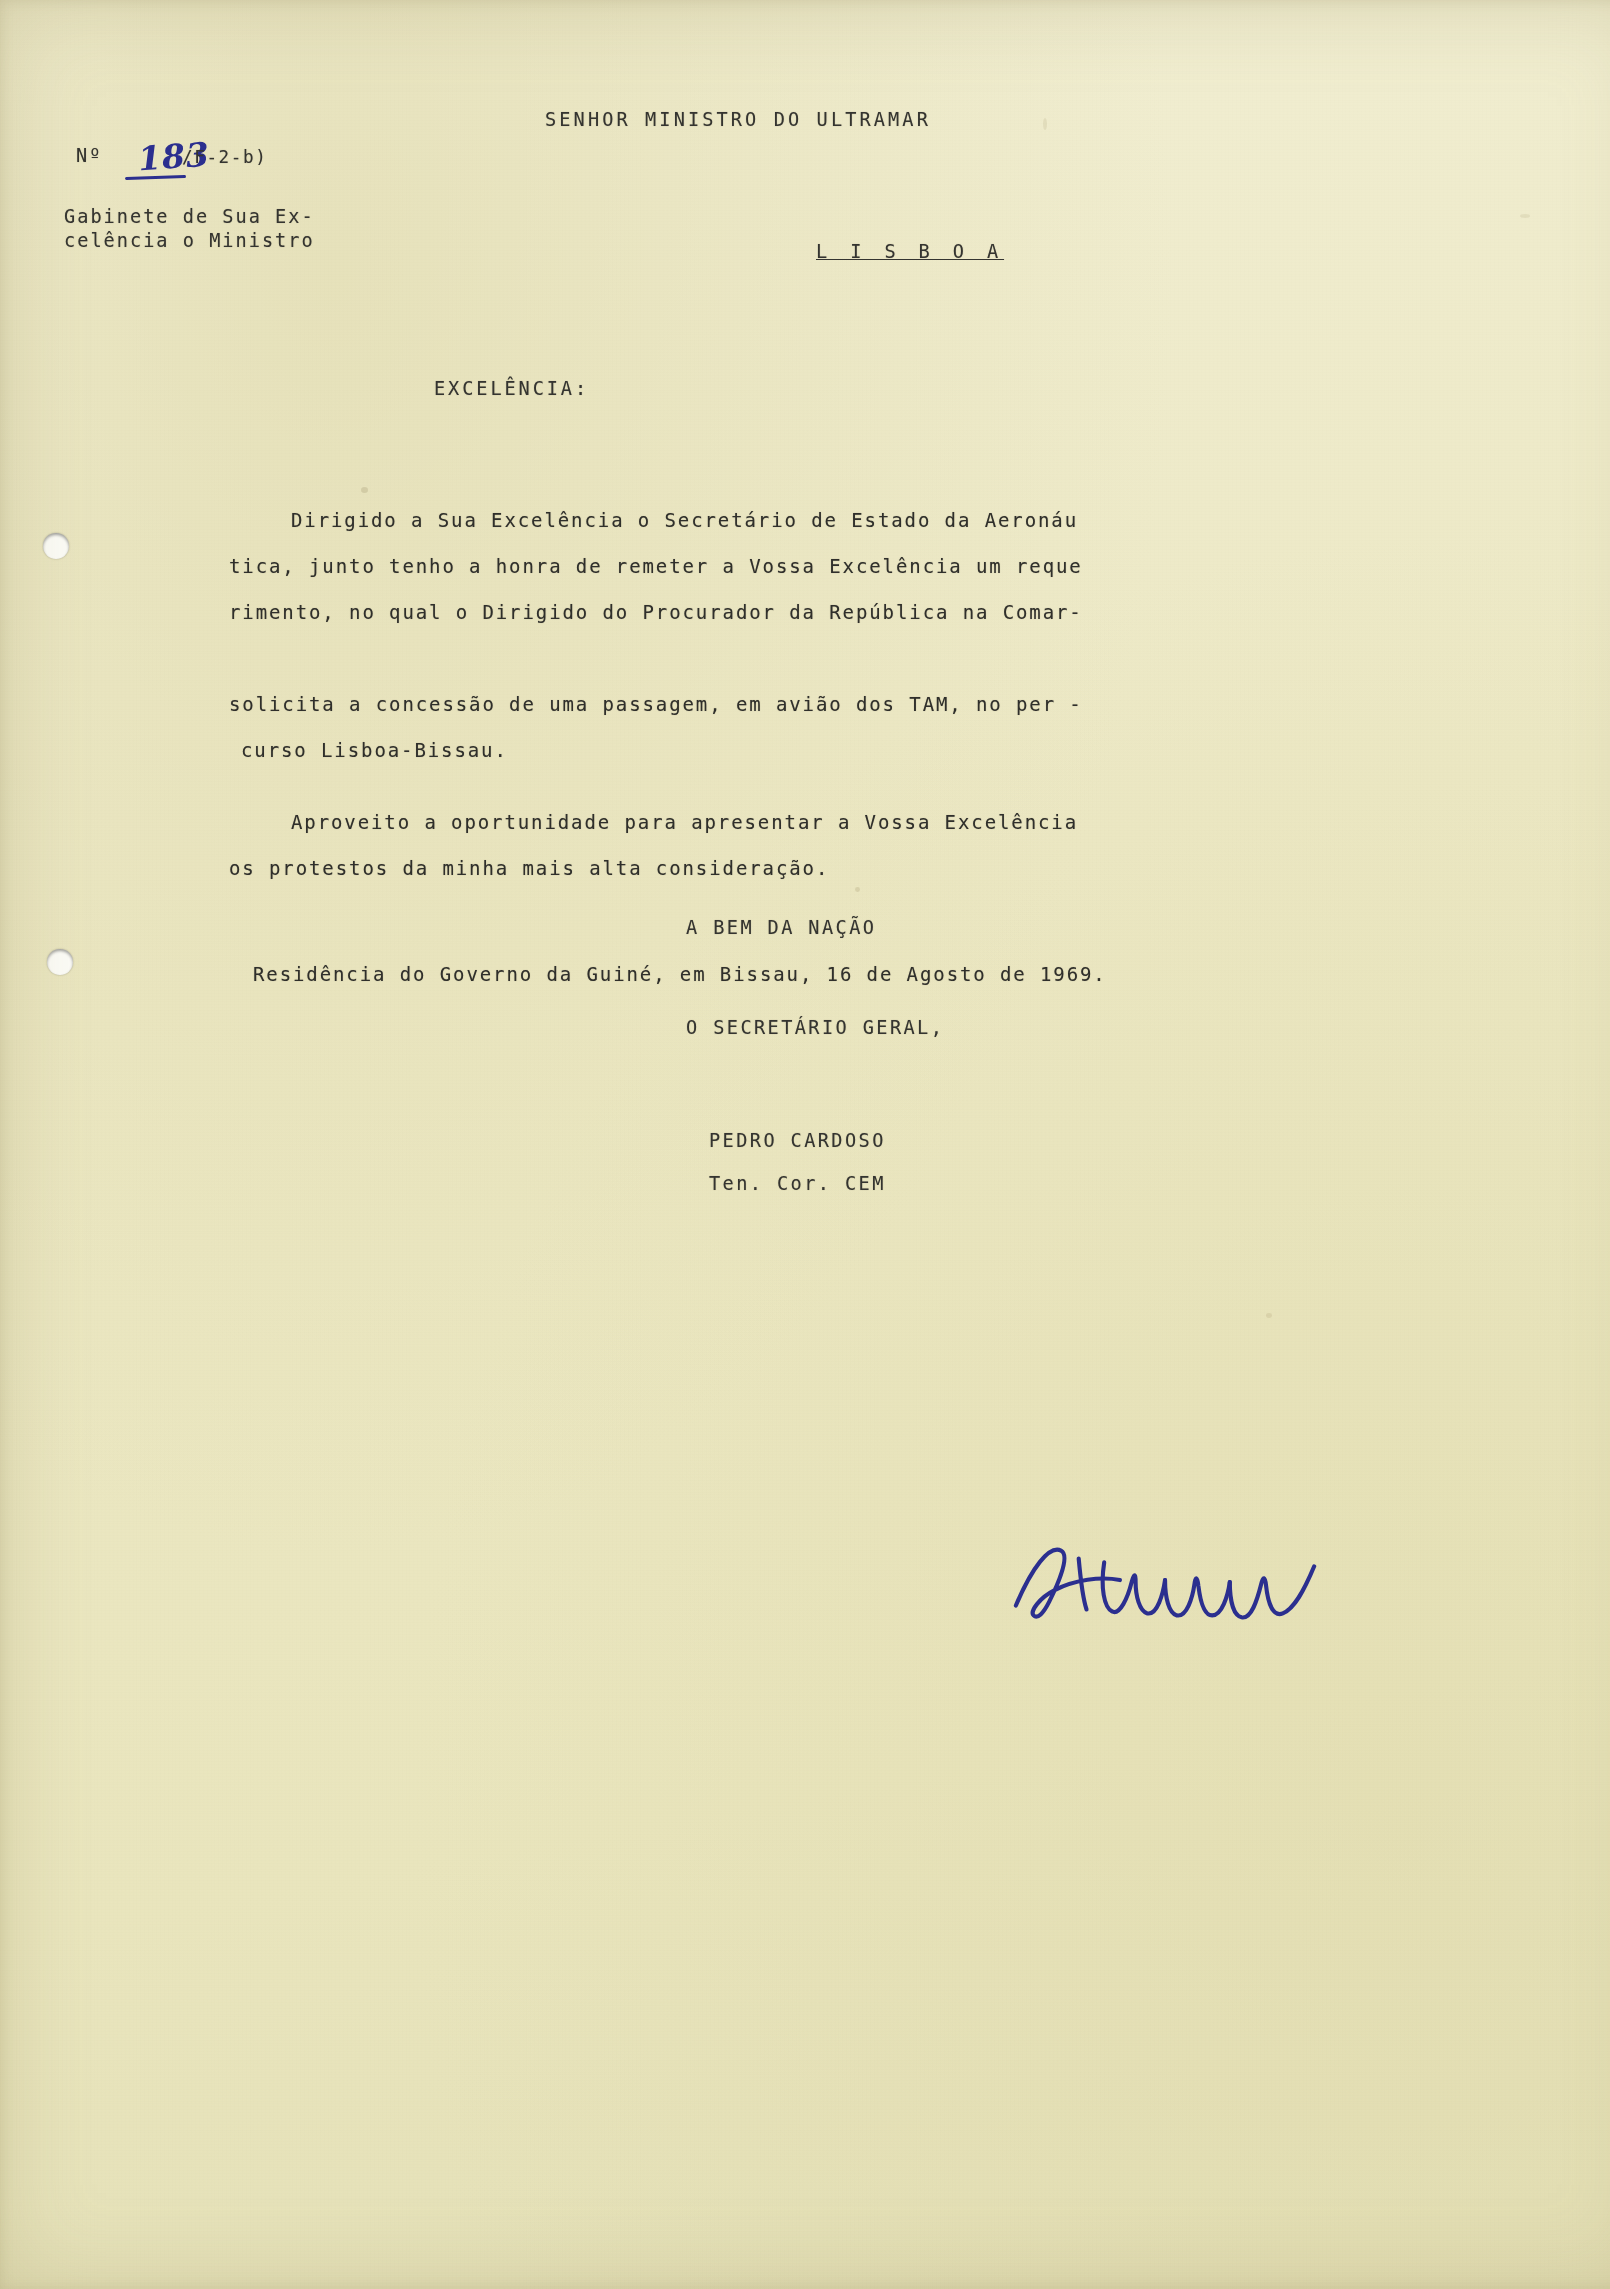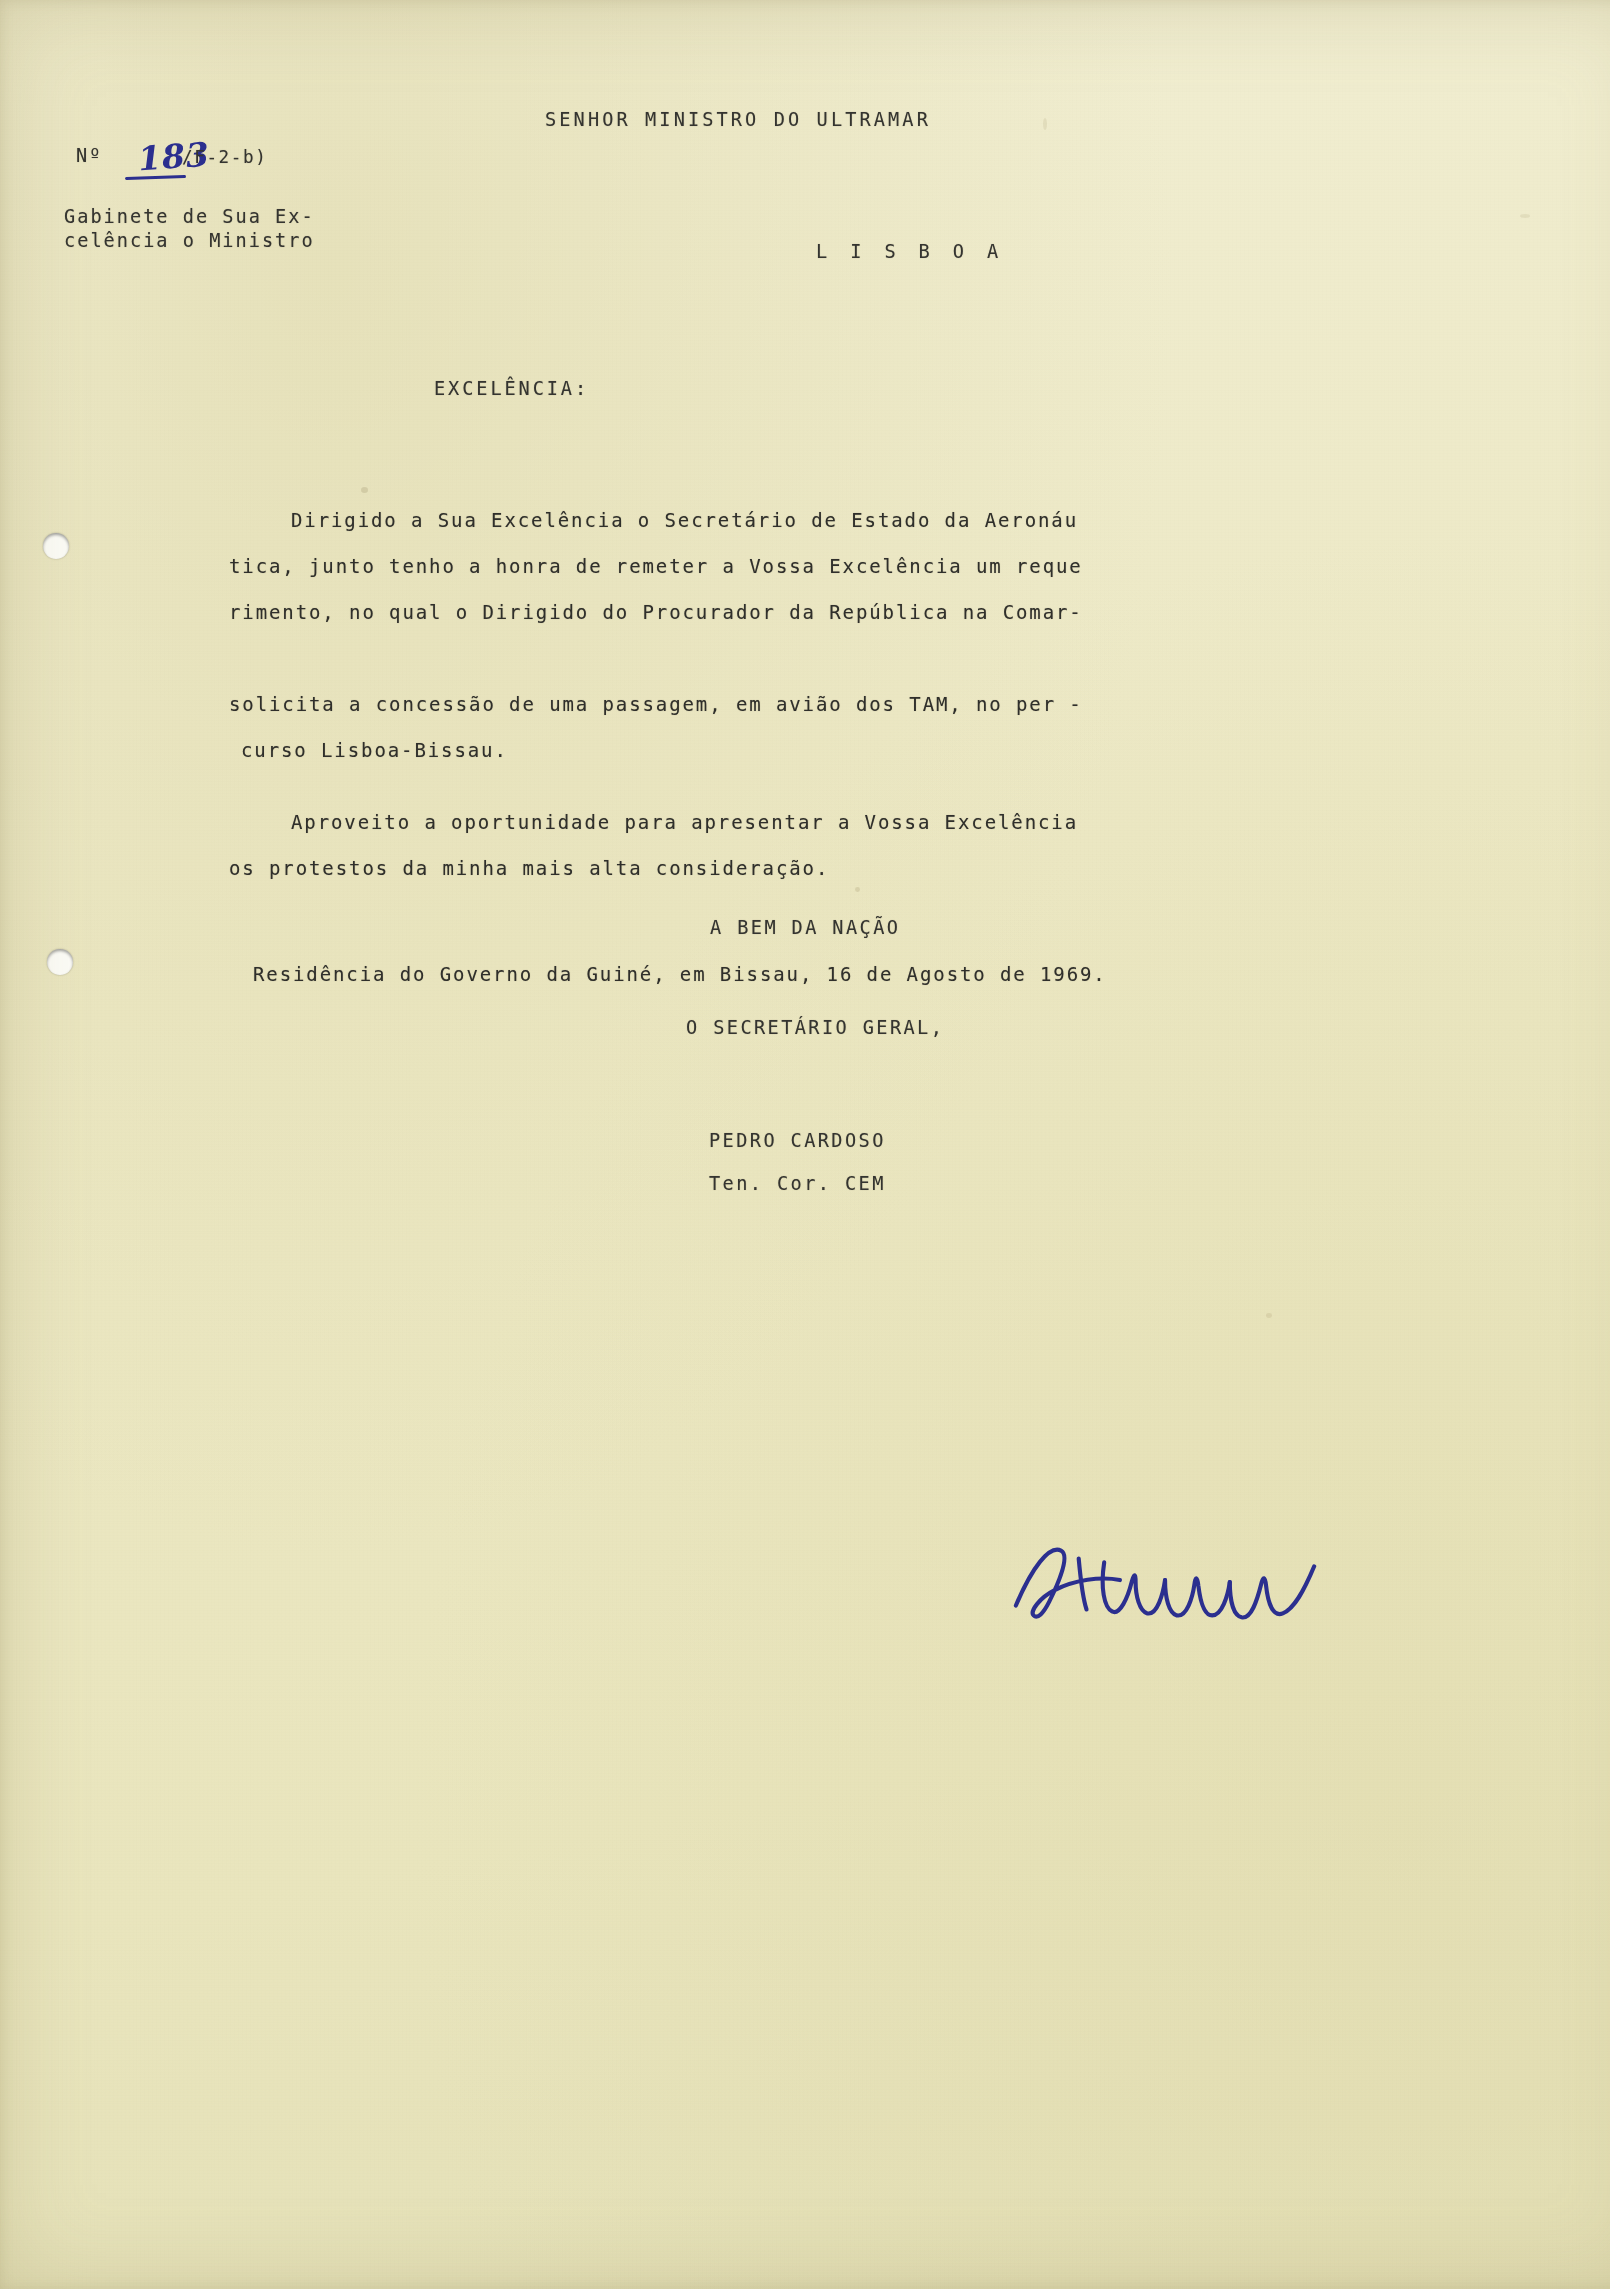--- a/index.html
+++ b/index.html
@@ -57,21 +57,21 @@
     color: #343430;
     text-shadow: 0 0 1px rgba(60,55,40,0.35);
   }
   .tx.small { font-size: 17.6px; letter-spacing: 1.6px; }
   .tx.head { letter-spacing: 3.1px; }
   .tx.body {
     font-size: 19px;
     letter-spacing: 1.9px;
     color: #2f2f2b;
   }
-  .u { }
+  .u { text-decoration: underline; }
 
   .handwriting {
     position: absolute;
     font-family: "DejaVu Serif", "Liberation Serif", serif;
     color: #2b2f8f;
     font-style: italic;
     font-weight: 700;
   }
   #doc-number-hand {
     left: 138px;
@@ -130,21 +130,21 @@
 
   <div class="tx body" style="left:291px; top:511px;">Dirigido a Sua Excelência o Secretário de Estado da Aeronáu</div>
   <div class="tx body" style="left:229px; top:557px;">tica, junto tenho a honra de remeter a Vossa Excelência um reque</div>
   <div class="tx body" style="left:229px; top:603px;">rimento, no qual o Dirigido do Procurador da República na Comar-</div>
   <div class="tx body" style="left:229px; top:695px;">solicita a concessão de uma passagem, em avião dos TAM, no per -</div>
   <div class="tx body" style="left:241px; top:741px;">curso Lisboa-Bissau.</div>
 
   <div class="tx body" style="left:291px; top:813px;">Aproveito a oportunidade para apresentar a Vossa Excelência</div>
   <div class="tx body" style="left:229px; top:859px;">os protestos da minha mais alta consideração.</div>
 
-  <div class="tx" style="left:686px; top:919px; letter-spacing:2.4px;margin-left:24px;">A BEM DA NAÇÃO</div>
+  <div class="tx" style="left:686px; top:919px; letter-spacing:2.4px;">A BEM DA NAÇÃO</div>
 
   <div class="tx body" style="left:253px; top:965px;">Residência do Governo da Guiné, em Bissau, 16 de Agosto de 1969.</div>
 
   <div class="tx" style="left:686px; top:1019px; letter-spacing:2.4px;">O SECRETÁRIO GERAL,</div>
 
   <svg id="signature" viewBox="0 0 320 110">
     <g fill="none" stroke="#2b2f8f" stroke-width="4.2" stroke-linecap="round" stroke-linejoin="round">
       <path d="M6,78 C22,40 40,16 52,22 C62,27 48,58 40,74 C34,86 28,92 24,88 C20,84 30,70 46,62 C66,52 92,48 112,52"></path>
       <path d="M70,30 C72,52 74,70 78,82"></path>
       <path d="M96,34 C92,60 96,80 104,84 C112,88 120,70 124,54 C126,46 128,44 128,54 C128,68 132,84 140,86 C150,88 156,66 158,52"></path>

